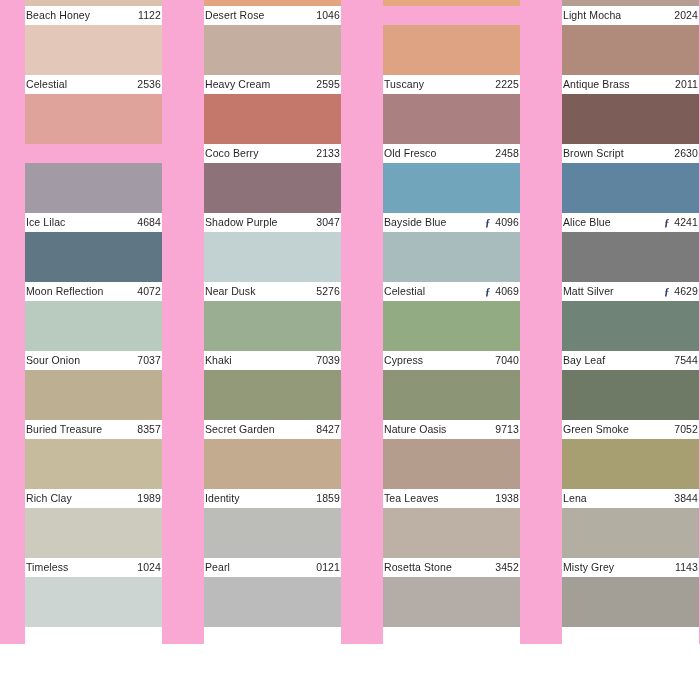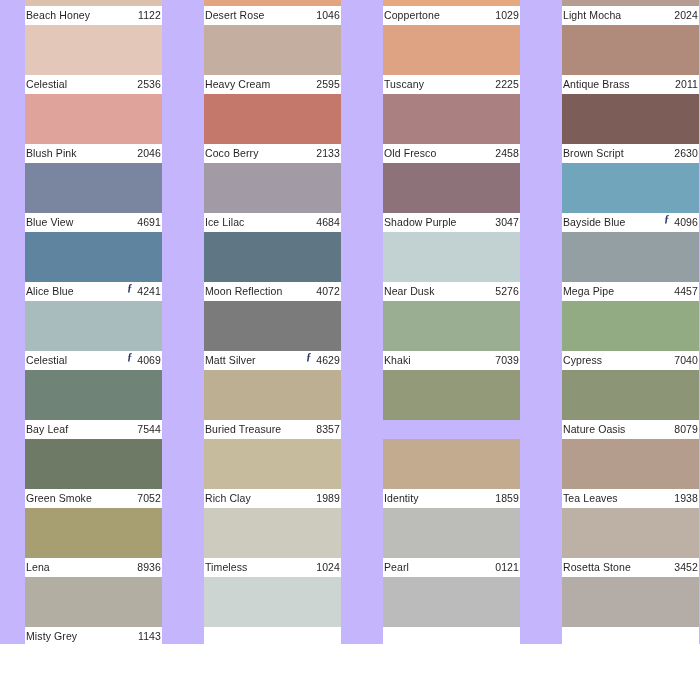--- a/index.html
+++ b/index.html
@@ -9,21 +9,21 @@
     height: 700px;
     overflow: hidden;
     background: #ffffff;
     font-family: "Liberation Sans", sans-serif;
   }
 
   #swatch-board {
     position: relative;
     width: 700px;
     height: 644px;
-    background: #c4b5fd;
+    background: #f9a8d4;
     overflow: hidden;
   }
 
   
   #grid {
     position: absolute;
     left: 25px;
     top: -44px;
     width: 720px;
     display: grid;
@@ -57,20 +57,21 @@
   .swatch-name {
     font-size: 10.5px;
     color: #231f20;
     letter-spacing: 0.1px;
     white-space: nowrap;
     line-height: 19px;
   }
 
   .swatch-code-wrap {
     display: flex;
+    align-items: center;
     gap: 4px;
     white-space: nowrap;
   }
 
   .swatch-code {
     font-size: 10.5px;
     color: #231f20;
     letter-spacing: 0.1px;
     line-height: 19px;
   }
@@ -114,27 +115,20 @@
         <div class="swatch-caption">
           <span class="swatch-name">Desert Rose</span>
           <span class="swatch-code-wrap">
             <span class="marker-icon hidden" style="color: rgb(43, 58, 102);">ƒ</span>
             <span class="swatch-code">1046</span>
           </span>
         </div>
       </div>
       <div class="swatch-cell">
         <div class="swatch-chip" style="background: rgb(229, 168, 127);"></div>
-        <div class="swatch-caption">
-          <span class="swatch-name">Coppertone</span>
-          <span class="swatch-code-wrap">
-            <span class="marker-icon hidden" style="color: rgb(43, 58, 102);">ƒ</span>
-            <span class="swatch-code">1029</span>
-          </span>
-        </div>
       </div>
       <div class="swatch-cell">
         <div class="swatch-chip" style="background: rgb(181, 157, 145);"></div>
         <div class="swatch-caption">
           <span class="swatch-name">Light Mocha</span>
           <span class="swatch-code-wrap">
             <span class="marker-icon hidden" style="color: rgb(43, 58, 102);">ƒ</span>
             <span class="swatch-code">2024</span>
           </span>
         </div>
@@ -174,27 +168,20 @@
         <div class="swatch-caption">
           <span class="swatch-name">Antique Brass</span>
           <span class="swatch-code-wrap">
             <span class="marker-icon hidden" style="color: rgb(43, 58, 102);">ƒ</span>
             <span class="swatch-code">2011</span>
           </span>
         </div>
       </div>
       <div class="swatch-cell">
         <div class="swatch-chip" style="background: rgb(224, 163, 155);"></div>
-        <div class="swatch-caption">
-          <span class="swatch-name">Blush Pink</span>
-          <span class="swatch-code-wrap">
-            <span class="marker-icon hidden" style="color: rgb(43, 58, 102);">ƒ</span>
-            <span class="swatch-code">2046</span>
-          </span>
-        </div>
       </div>
       <div class="swatch-cell">
         <div class="swatch-chip" style="background: rgb(196, 120, 108);"></div>
         <div class="swatch-caption">
           <span class="swatch-name">Coco Berry</span>
           <span class="swatch-code-wrap">
             <span class="marker-icon hidden" style="color: rgb(43, 58, 102);">ƒ</span>
             <span class="swatch-code">2133</span>
           </span>
         </div>
@@ -209,30 +196,20 @@
           </span>
         </div>
       </div>
       <div class="swatch-cell">
         <div class="swatch-chip" style="background: rgb(124, 93, 87);"></div>
         <div class="swatch-caption">
           <span class="swatch-name">Brown Script</span>
           <span class="swatch-code-wrap">
             <span class="marker-icon hidden" style="color: rgb(43, 58, 102);">ƒ</span>
             <span class="swatch-code">2630</span>
-          </span>
-        </div>
-      </div>
-      <div class="swatch-cell">
-        <div class="swatch-chip" style="background: rgb(122, 134, 160);"></div>
-        <div class="swatch-caption">
-          <span class="swatch-name">Blue View</span>
-          <span class="swatch-code-wrap">
-            <span class="marker-icon hidden" style="color: rgb(43, 58, 102);">ƒ</span>
-            <span class="swatch-code">4691</span>
           </span>
         </div>
       </div>
       <div class="swatch-cell">
         <div class="swatch-chip" style="background: rgb(162, 154, 164);"></div>
         <div class="swatch-caption">
           <span class="swatch-name">Ice Lilac</span>
           <span class="swatch-code-wrap">
             <span class="marker-icon hidden" style="color: rgb(43, 58, 102);">ƒ</span>
             <span class="swatch-code">4684</span>
@@ -283,50 +260,50 @@
         <div class="swatch-chip" style="background: rgb(194, 210, 210);"></div>
         <div class="swatch-caption">
           <span class="swatch-name">Near Dusk</span>
           <span class="swatch-code-wrap">
             <span class="marker-icon hidden" style="color: rgb(43, 58, 102);">ƒ</span>
             <span class="swatch-code">5276</span>
           </span>
         </div>
       </div>
       <div class="swatch-cell">
-        <div class="swatch-chip" style="background: rgb(148, 159, 164);"></div>
-        <div class="swatch-caption">
-          <span class="swatch-name">Mega Pipe</span>
-          <span class="swatch-code-wrap">
-            <span class="marker-icon hidden" style="color: rgb(43, 58, 102);">ƒ</span>
-            <span class="swatch-code">4457</span>
-          </span>
-        </div>
-      </div>
-      <div class="swatch-cell">
         <div class="swatch-chip" style="background: rgb(168, 188, 190);"></div>
         <div class="swatch-caption">
           <span class="swatch-name">Celestial</span>
           <span class="swatch-code-wrap">
             <span class="marker-icon" style="color: rgb(43, 58, 102);">ƒ</span>
             <span class="swatch-code">4069</span>
           </span>
         </div>
       </div>
       <div class="swatch-cell">
         <div class="swatch-chip" style="background: rgb(123, 123, 123);"></div>
         <div class="swatch-caption">
           <span class="swatch-name">Matt Silver</span>
           <span class="swatch-code-wrap">
             <span class="marker-icon" style="color: rgb(43, 58, 102);">ƒ</span>
             <span class="swatch-code">4629</span>
           </span>
         </div>
       </div>
       <div class="swatch-cell">
+        <div class="swatch-chip" style="background: rgb(185, 203, 190);"></div>
+        <div class="swatch-caption">
+          <span class="swatch-name">Sour Onion</span>
+          <span class="swatch-code-wrap">
+            <span class="marker-icon hidden" style="color: rgb(43, 58, 102);">ƒ</span>
+            <span class="swatch-code">7037</span>
+          </span>
+        </div>
+      </div>
+      <div class="swatch-cell">
         <div class="swatch-chip" style="background: rgb(154, 175, 145);"></div>
         <div class="swatch-caption">
           <span class="swatch-name">Khaki</span>
           <span class="swatch-code-wrap">
             <span class="marker-icon hidden" style="color: rgb(43, 58, 102);">ƒ</span>
             <span class="swatch-code">7039</span>
           </span>
         </div>
       </div>
       <div class="swatch-cell">
@@ -354,28 +331,35 @@
         <div class="swatch-caption">
           <span class="swatch-name">Buried Treasure</span>
           <span class="swatch-code-wrap">
             <span class="marker-icon hidden" style="color: rgb(43, 58, 102);">ƒ</span>
             <span class="swatch-code">8357</span>
           </span>
         </div>
       </div>
       <div class="swatch-cell">
         <div class="swatch-chip" style="background: rgb(147, 154, 121);"></div>
+        <div class="swatch-caption">
+          <span class="swatch-name">Secret Garden</span>
+          <span class="swatch-code-wrap">
+            <span class="marker-icon hidden" style="color: rgb(43, 58, 102);">ƒ</span>
+            <span class="swatch-code">8427</span>
+          </span>
+        </div>
       </div>
       <div class="swatch-cell">
         <div class="swatch-chip" style="background: rgb(140, 149, 118);"></div>
         <div class="swatch-caption">
           <span class="swatch-name">Nature Oasis</span>
           <span class="swatch-code-wrap">
             <span class="marker-icon hidden" style="color: rgb(43, 58, 102);">ƒ</span>
-            <span class="swatch-code">8079</span>
+            <span class="swatch-code">9713</span>
           </span>
         </div>
       </div>
       <div class="swatch-cell">
         <div class="swatch-chip" style="background: rgb(110, 122, 101);"></div>
         <div class="swatch-caption">
           <span class="swatch-name">Green Smoke</span>
           <span class="swatch-code-wrap">
             <span class="marker-icon hidden" style="color: rgb(43, 58, 102);">ƒ</span>
             <span class="swatch-code">7052</span>
@@ -411,21 +395,21 @@
             <span class="swatch-code">1938</span>
           </span>
         </div>
       </div>
       <div class="swatch-cell">
         <div class="swatch-chip" style="background: rgb(167, 159, 113);"></div>
         <div class="swatch-caption">
           <span class="swatch-name">Lena</span>
           <span class="swatch-code-wrap">
             <span class="marker-icon hidden" style="color: rgb(43, 58, 102);">ƒ</span>
-            <span class="swatch-code">8936</span>
+            <span class="swatch-code">3844</span>
           </span>
         </div>
       </div>
       <div class="swatch-cell">
         <div class="swatch-chip" style="background: rgb(204, 203, 190);"></div>
         <div class="swatch-caption">
           <span class="swatch-name">Timeless</span>
           <span class="swatch-code-wrap">
             <span class="marker-icon hidden" style="color: rgb(43, 58, 102);">ƒ</span>
             <span class="swatch-code">1024</span>

